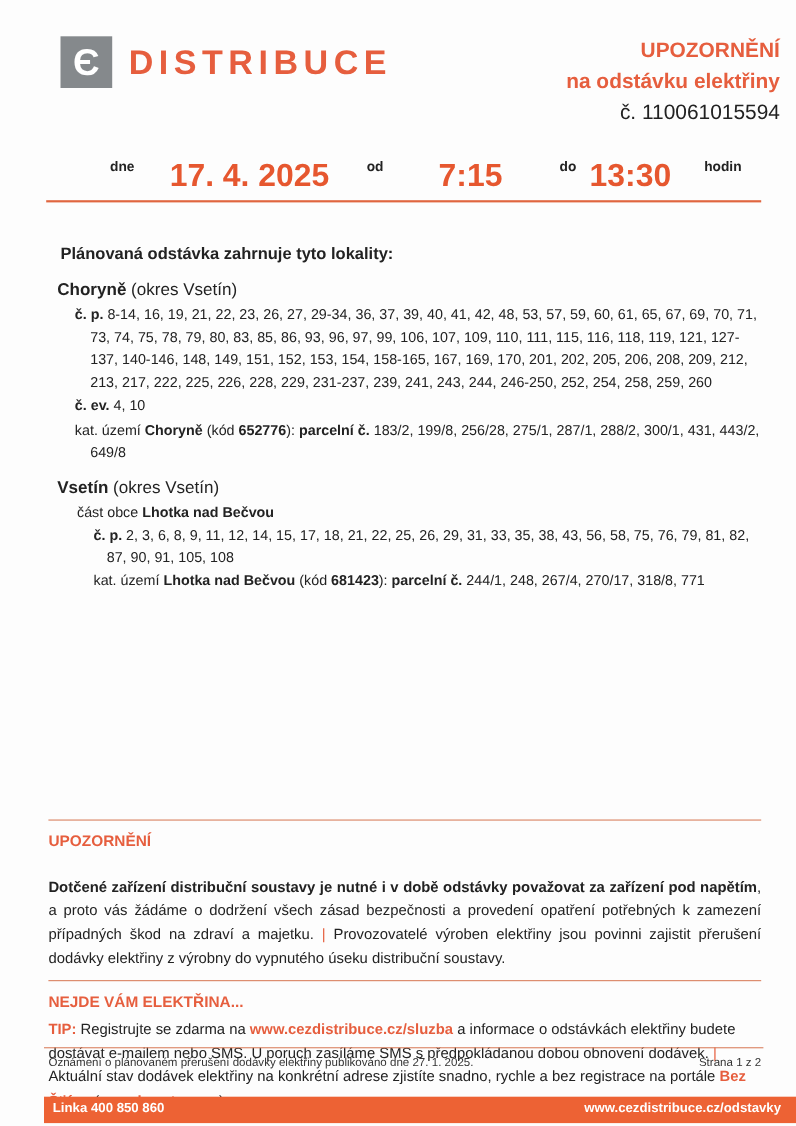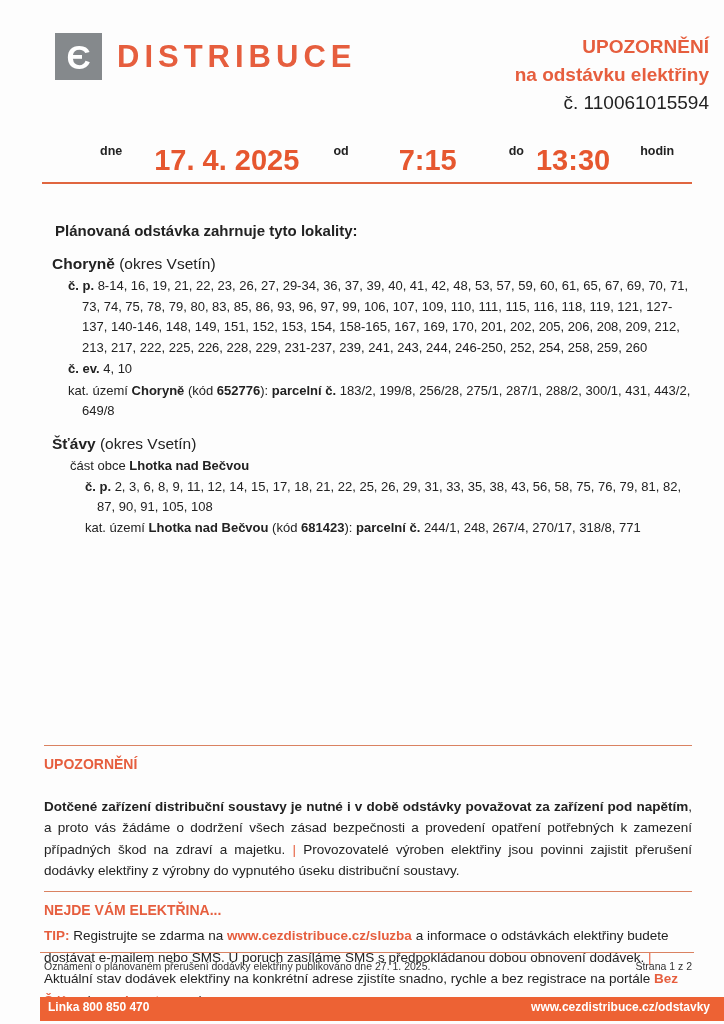--- a/index.html
+++ b/index.html
@@ -84,21 +84,21 @@
   <div class="date-rule"></div>
 
   <div class="main">
     <div class="main-heading">Plánovaná odstávka zahrnuje tyto lokality:</div>
 
     <div class="loc-name"><b>Choryně</b><span> (okres Vsetín)</span></div>
     <p class="p-cp1"><span class="bld">č. p. </span><span>8-14, 16, 19, 21, 22, 23, 26, 27, 29-34, 36, 37, 39, 40, 41, 42, 48, 53, 57, 59, 60, 61, 65, 67, 69, 70, 71, 73, 74, 75, 78, 79, 80, 83, 85, 86, 93, 96, 97, 99, 106, 107, 109, 110, 111, 115, 116, 118, 119, 121, 127-137, 140-146, 148, 149, 151, 152, 153, 154, 158-165, 167, 169, 170, 201, 202, 205, 206, 208, 209, 212, 213, 217, 222, 225, 226, 228, 229, 231-237, 239, 241, 243, 244, 246-250, 252, 254, 258, 259, 260</span></p>
     <p class="p-cev1"><span class="bld">č. ev. </span><span>4, 10</span></p>
     <p class="p-kat1"><span>kat. území </span><span class="bld">Choryně</span><span> (kód </span><span class="bld">652776</span><span>): </span><span class="bld">parcelní č. </span><span>183/2, 199/8, 256/28, 275/1, 287/1, 288/2, 300/1, 431, 443/2, 649/8</span></p>
 
-    <div class="loc-name"><b>Šťávy</b><span> (okres Vsetín)</span></div>
+    <div class="loc-name"><b>Vsetín</b><span> (okres Vsetín)</span></div>
     <p class="p-part2"><span>část obce </span><span class="bld">Lhotka nad Bečvou</span></p>
     <p class="p-cp2"><span class="bld">č. p. </span><span>2, 3, 6, 8, 9, 11, 12, 14, 15, 17, 18, 21, 22, 25, 26, 29, 31, 33, 35, 38, 43, 56, 58, 75, 76, 79, 81, 82, 87, 90, 91, 105, 108</span></p>
     <p class="p-kat2"><span>kat. území </span><span class="bld">Lhotka nad Bečvou</span><span> (kód </span><span class="bld">681423</span><span>): </span><span class="bld">parcelní č. </span><span>244/1, 248, 267/4, 270/17, 318/8, 771</span></p>
   </div>
 
   <div class="bottom">
     <div class="hairline"></div>
     <div class="sec-heading">UPOZORNĚNÍ</div>
     <p class="warn-text"><span class="bld">Dotčené zařízení distribuční soustavy je nutné i v době odstávky považovat za zařízení pod napětím</span><span>, a proto vás žádáme o dodržení všech zásad bezpečnosti a provedení opatření potřebných k zamezení případných škod na zdraví a majetku. </span><span class="sep">|</span><span> Provozovatelé výroben elektřiny jsou povinni zajistit přerušení dodávky elektřiny z výrobny do vypnutého úseku distribuční soustavy.</span></p>
 
@@ -106,17 +106,17 @@
     <div class="sec-heading">NEJDE VÁM ELEKTŘINA...</div>
     <p class="tip-text"><span class="tip-label">TIP:</span><span> Registrujte se zdarma na </span><a href="#" class="olink">www.cezdistribuce.cz/sluzba</a><span> a informace o odstávkách elektřiny budete dostávat e-mailem nebo SMS. U poruch zasíláme SMS s předpokládanou dobou obnovení dodávek. </span><span class="sep">|</span><span> Aktuální stav dodávek elektřiny na konkrétní adrese zjistíte snadno, rychle a bez registrace na portále </span><span class="olink">Bez Šťávy</span><span> (</span><a href="#" class="olink">www.bezstavy.cz</a><span>).</span></p>
   </div>
 
   <div class="hairline foot-rule"></div>
   <div class="foot-row">
     <span>Oznámení o plánovaném přerušení dodávky elektřiny publikováno dne 27. 1. 2025.</span>
     <span>Strana 1 z 2</span>
   </div>
   <div class="footer-bar">
-    <span>Linka 800 850 470</span>
+    <span>Linka 400 850 860</span>
     <span>www.cezdistribuce.cz/odstavky</span>
   </div>
 
 </div>
 
 </body></html>

